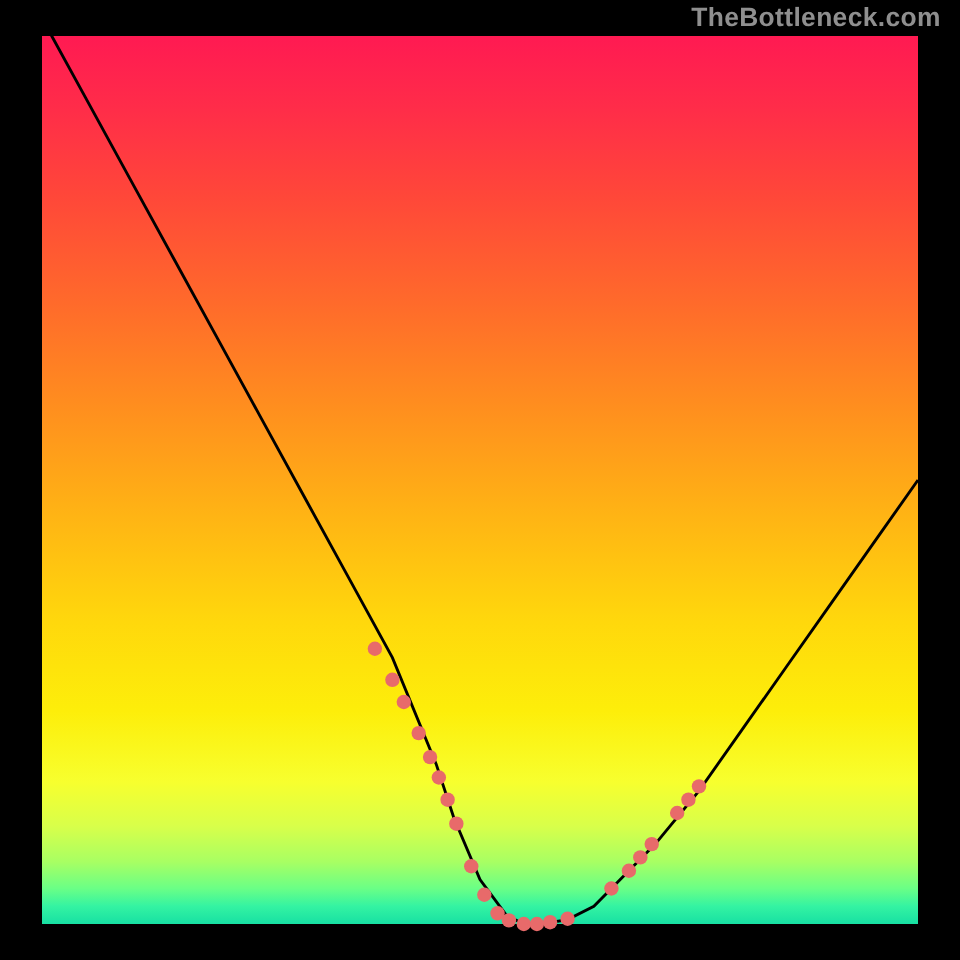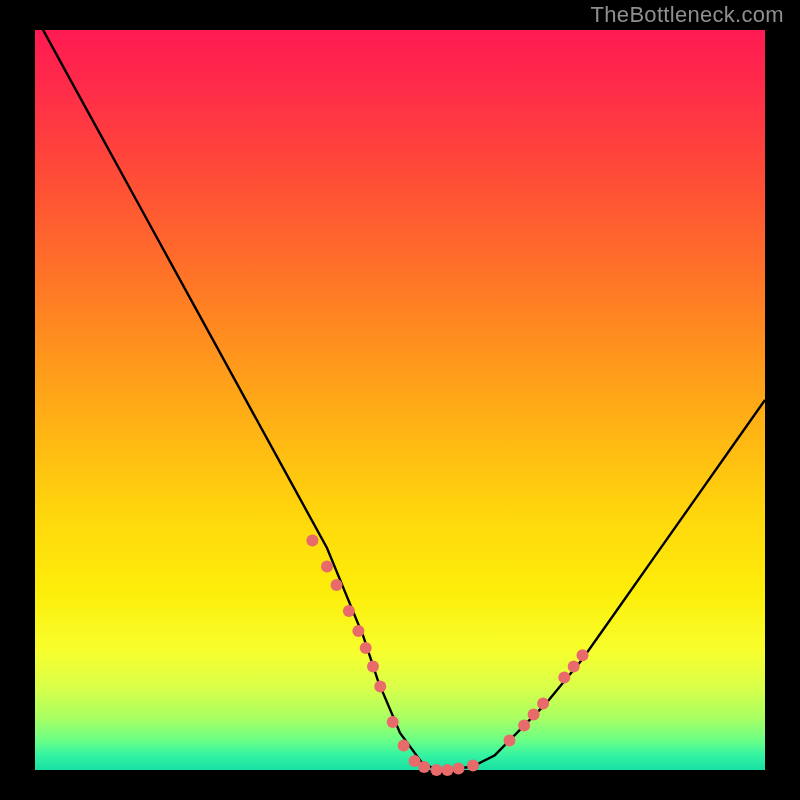--- a/index.html
+++ b/index.html
@@ -30,21 +30,21 @@
       #d8ff4a 89%,
       #a8ff63 93%,
       #6aff86 96%,
       #34f3a2 98%,
       #17e0a3 100%
     );
   }
   .watermark {
     position: absolute;
     font-family: Arial, Helvetica, sans-serif;
-    font-weight: 400;
+    font-weight: 700;
     color: #8f8f8f;
     letter-spacing: 0.3px;
     font-size: 22px;
     white-space: nowrap;
   }
   svg.curve {
     position: absolute;
     left: 0;
     top: 0;
   }

